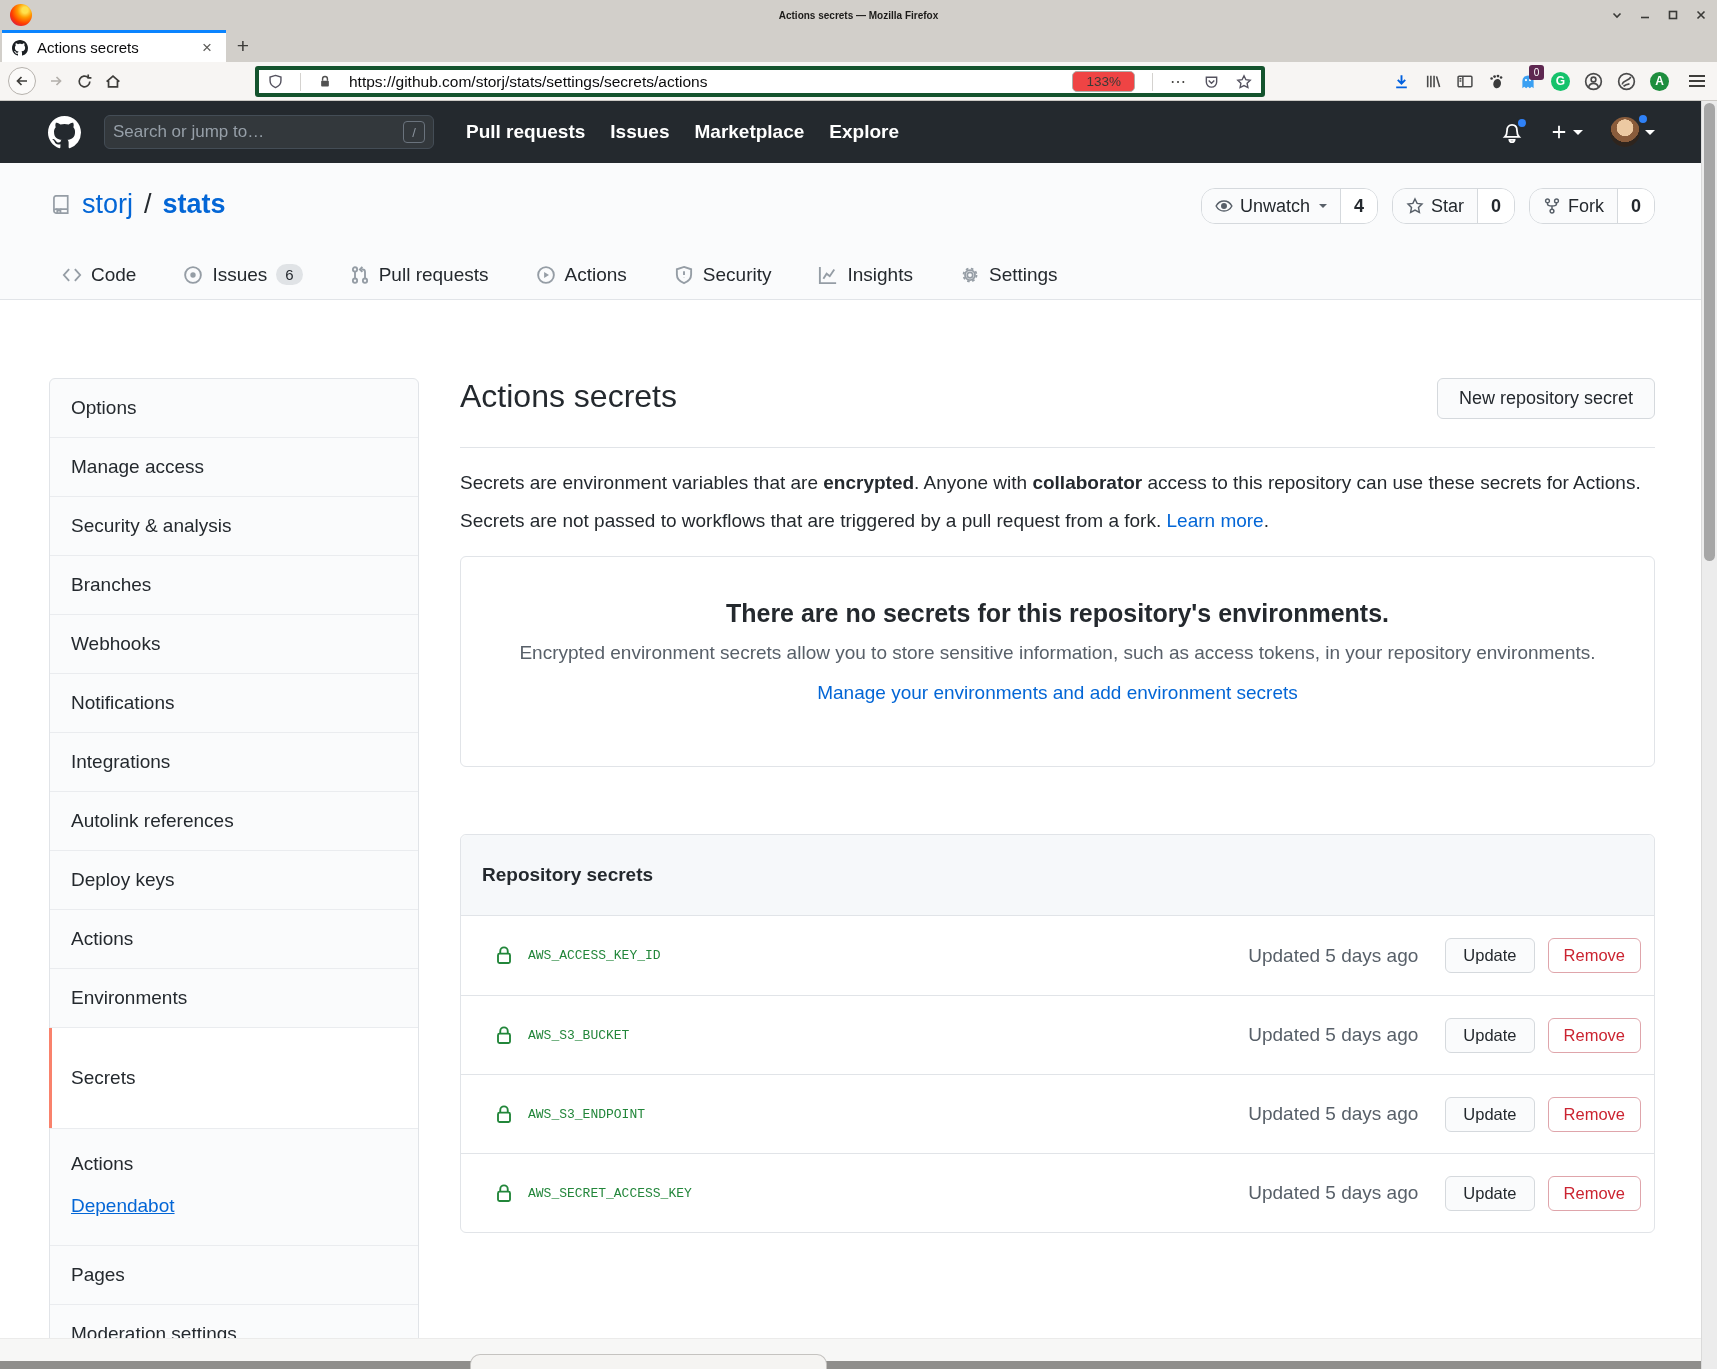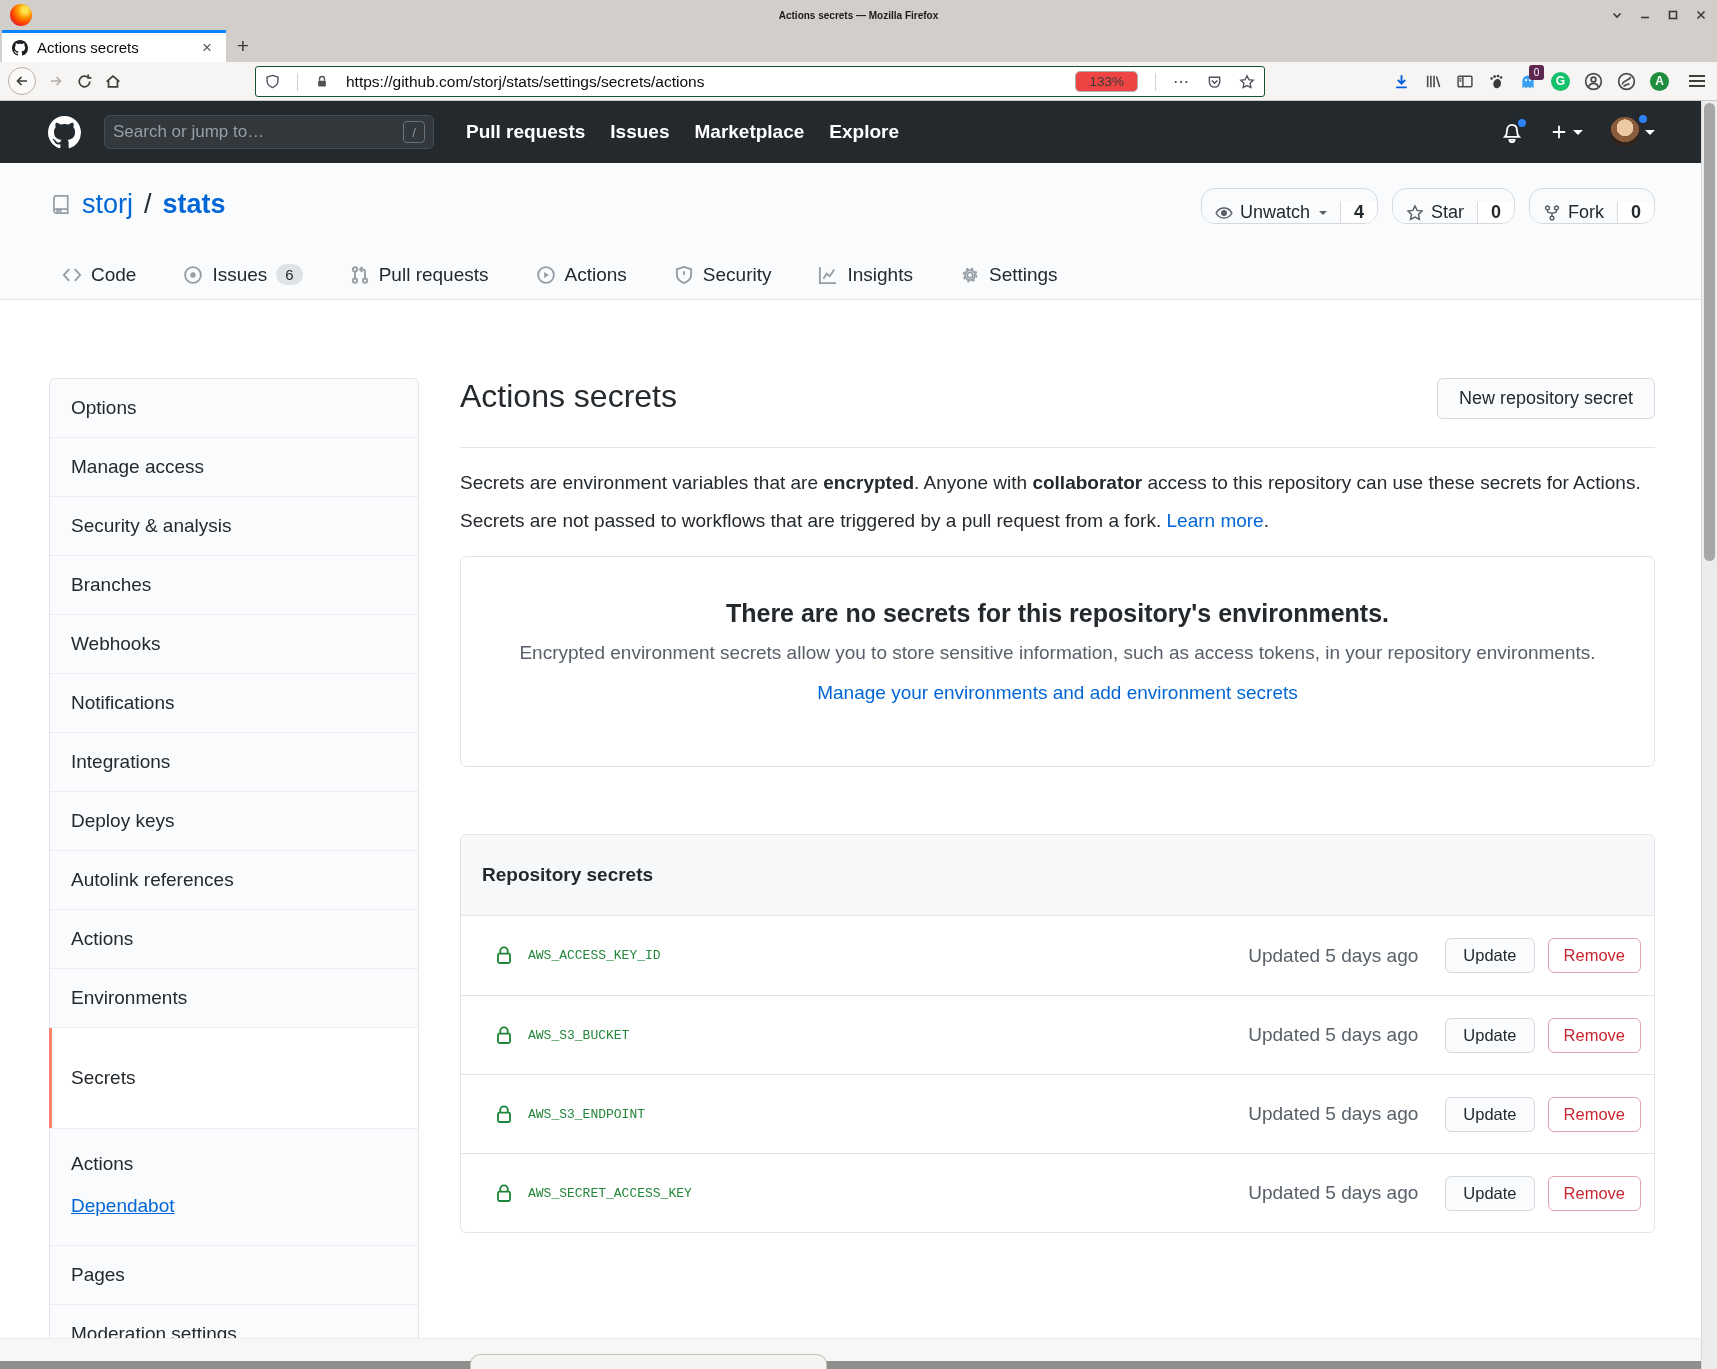--- a/index.html
+++ b/index.html
@@ -24,21 +24,21 @@
   .browser-tab .tab-label { flex:1; white-space:nowrap; overflow:hidden; }
   .tab-close { color:#5c5b58; font-size:17px; padding:0 4px; }
   .newtab-btn { width:34px; display:flex; align-items:center; justify-content:center; font-size:21px; color:#3d3c3a; }
 
   .navbar { position:absolute; left:0; top:62px; right:0; height:39px; background:#f7f5f3;
     border-bottom:1px solid #ccc9c5; }
   .nav-left { position:absolute; left:8px; top:0; height:38px; display:flex; align-items:center; gap:11px; }
   .circle-btn { width:28px; height:28px; border:1px solid #b6b2ad; border-radius:50%;
     display:flex; align-items:center; justify-content:center; background:#fbfaf9; }
   .urlbar { position:absolute; left:255px; top:4px; width:1010px; height:31px; background:#fff;
-    border:1px solid #14532d; border-radius:3px; display:flex; align-items:center; padding:0 9px; gap:17px; }
+    border:4px solid #14532d; border-radius:3px; display:flex; align-items:center; padding:0 9px; gap:17px; }
   .url-sep { width:1px; height:18px; background:#d4d2cf; }
   .url-text { font-size:15.5px; color:#0c0c0d; white-space:nowrap; }
   .zoom-pill { margin-left:auto; border:1px solid #b1aeaa; border-radius:5px; background:#ef4444;
     padding:2px 13px; font-size:13.5px; color:#3a3a37; }
   .dots { font-size:16px; color:#4a4946; letter-spacing:1px; }
   .nav-right { position:absolute; right:12px; top:0; height:38px; display:flex; align-items:center; gap:14px; }
   .ext-wrap { position:relative; }
   .ext-badge { position:absolute; top:-7px; right:-7px; min-width:15px; height:15px; background:#5e2750;
     color:#fff; font-size:10px; border-radius:3px; display:flex; align-items:center; justify-content:center; padding:0 3px; }
   .ext-circle { width:19px; height:19px; border-radius:50%; color:#fff; font-size:12px; font-weight:bold;
@@ -71,21 +71,21 @@
   
   .repo-head { position:absolute; left:0; top:163px; right:0; height:137px; background:#fafbfc;
     border-bottom:1px solid #e1e4e8; }
   .repo-title { position:absolute; left:50px; top:26px; display:flex; align-items:center; gap:11px;
     font-size:27px; }
   .repo-title a { color:#0366d6; text-decoration:none; }
   .repo-sep { color:#24292e; }
   .repo-name { font-weight:bold; }
   .repo-actions { position:absolute; right:62px; top:25px; display:flex; gap:14px; }
   .btn-social { display:flex; border:1px solid #d5d9dd; border-radius:14px; overflow:hidden;
-    font-size:18px; color:#24292e; height:36px;align-items:flex-end; }
+    font-size:18px; color:#24292e; height:36px; }
   .btn-social .seg { display:flex; align-items:center; gap:7px; padding:0 13px; background:#fafbfc; font-weight:500; }
   .btn-social .cnt { display:flex; align-items:center; padding:0 13px; background:#fff;
     border-left:1px solid #d5d9dd; font-weight:600; }
   .caret-sm { width:0; height:0; border-left:4px solid transparent; border-right:4px solid transparent;
     border-top:4px solid #586069; margin-left:2px; }
   .repo-tabs { position:absolute; left:62px; bottom:0; height:49px; display:flex; gap:47px; align-items:center; }
   .rtab { display:flex; align-items:center; gap:9px; font-size:19px; color:#24292e; }
   .tab-badge { background:#e0e3e6; border-radius:11px; padding:2px 9px; font-size:15px; color:#24292e; }
 
   
@@ -398,22 +398,22 @@
 </div>
 
 <nav class="sidebar">
   <div class="side-item">Options</div>
   <div class="side-item">Manage access</div>
   <div class="side-item">Security &amp; analysis</div>
   <div class="side-item">Branches</div>
   <div class="side-item">Webhooks</div>
   <div class="side-item">Notifications</div>
   <div class="side-item">Integrations</div>
+  <div class="side-item">Autolink references</div>
   <div class="side-item">Deploy keys</div>
-  <div class="side-item">Autolink references</div>
   <div class="side-item">Actions</div>
   <div class="side-item">Environments</div>
   <div class="side-item active">Secrets</div>
   <div class="side-sub">
     <div class="side-sub-label">Actions</div>
     <a href="#" class="side-sub-link">Dependabot</a>
   </div>
   <div class="side-item">Pages</div>
   <div class="side-item">Moderation settings</div>
 </nav>

